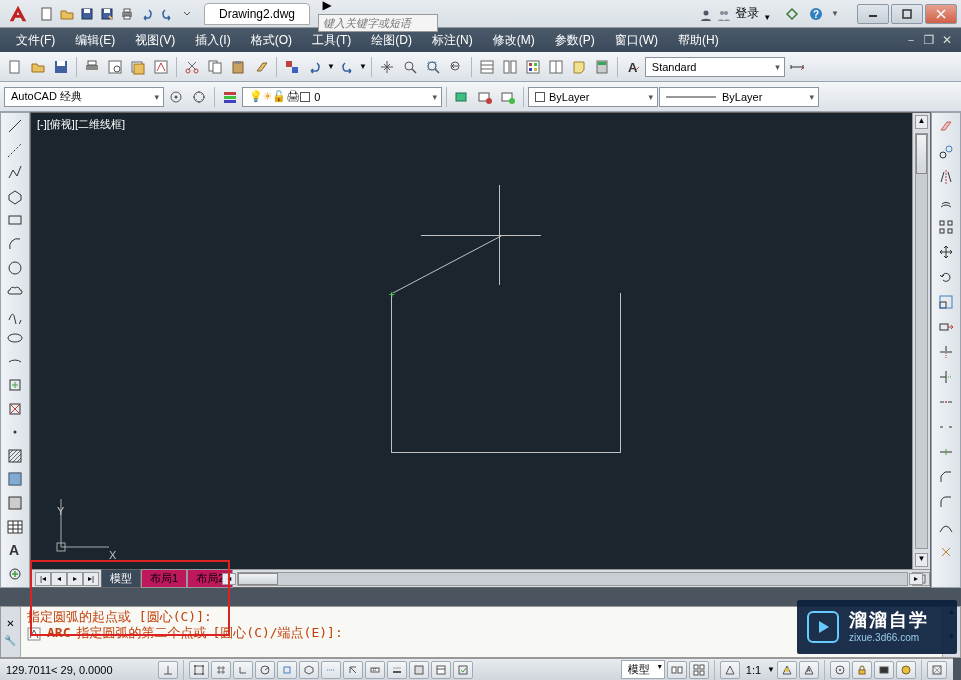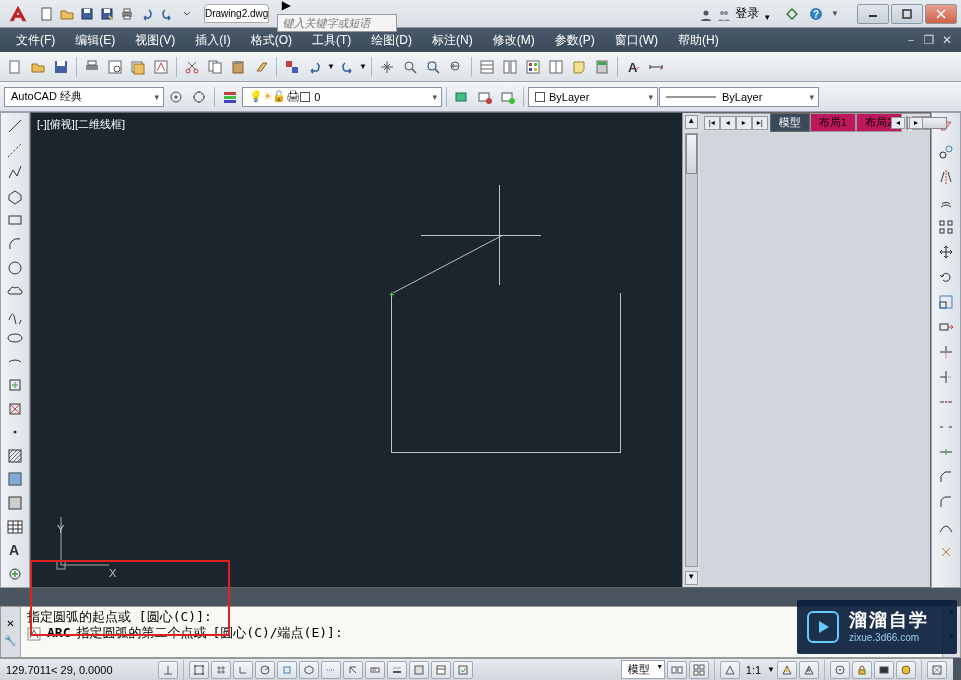--- a/index.html
+++ b/index.html
@@ -4,21 +4,21 @@
 <style>
 * { margin: 0; padding: 0; box-sizing: border-box; }
 body { font-family: "Microsoft YaHei", SimSun, sans-serif; font-size: 12px; background: #4a5560; overflow: hidden; width: 961px; height: 680px; position: relative; }
 
 
 .titlebar { height: 28px; background: linear-gradient(#e8ecf0, #d8dfe5); display: flex; align-items: center; padding: 0 4px; border-bottom: 1px solid #999; }
 .app-logo { width: 28px; height: 22px; margin-right: 6px; display:flex; align-items:center; justify-content:center; }
 .app-logo svg { width: 22px; height: 22px; }
 .qat { display: flex; gap: 2px; align-items: center; }
 .qat-btn { width: 18px; height: 18px; display: flex; align-items: center; justify-content: center; cursor: pointer; border-radius: 2px; }
-.doc-tab { margin-left: 8px; padding: 3px 0; background: #fff; border: 1px solid #aaa; border-radius: 4px 4px 0 0; font-size: 10px; }
+.doc-tab { margin-left: 8px; padding: 3px 14px; background: #fff; border: 1px solid #aaa; border-radius: 4px 4px 0 0; font-size: 12px; }
 .search-box { margin-left: 8px; }
 .search-box input { width: 120px; height: 18px; border: 1px solid #999; padding: 0 4px; font-style: italic; font-size: 11px; color: #888; background:#f4f4f4; }
 .title-right { margin-left: auto; display: flex; align-items: center; gap: 6px; }
 .login-area { display: flex; align-items: flex-end; gap: 4px; padding: 2px 6px; }
 .win-controls { display: flex; gap: 0; margin-left: 10px; }
 .win-btn { width: 32px; height: 20px; display: flex; align-items: center; justify-content: center; border-radius: 2px; background: linear-gradient(#e0e6ec,#c8d0d8); border:1px solid #8a98a5; margin-left:2px; }
 .win-btn.close { background: linear-gradient(#e8a090,#d06048); color:#fff; }
 
 
 .menubar { height: 24px; background: linear-gradient(#4a5a6a, #3a4a5a); display: flex; align-items: center; padding: 0 6px; color: #fff; font-size: 12px; }
@@ -35,21 +35,21 @@
 .tb-dropdown.wide { min-width: 140px; }
 .tb-dropdown.wider { min-width: 160px; }
 .layer-swatch { width:10px; height:10px; border:1px solid #555; display:inline-block; margin-right:4px; background:#fff;}
 
 
 .main { position: absolute; top: 112px; left: 0; right: 0; bottom: 92px; display: flex; background: #d0d6dc; }
 .left-tools, .right-tools { width: 30px; background: linear-gradient(90deg,#f0f3f6,#dce2e8); display: flex; flex-direction: column; align-items: center; padding: 2px 0; gap: 1px; border: 1px solid #9aa4ae; }
 .right-tools { border-left: 1px solid #9aa4ae; }
 .side-btn { width: 24px; height: 24px; display: flex; align-items: center; justify-content: center; cursor: pointer; border: 1px solid transparent; border-radius:2px; }
 
-.canvas-wrap { flex: 1; display: flex; flex-direction: row; border: 1px solid #666; }
+.canvas-wrap { flex: 1; display: flex; flex-direction: column; border: 1px solid #666; }
 .canvas { flex: 1; background: #1a252e; position: relative; overflow: hidden; }
 .view-label { position: absolute; top: 4px; left: 6px; color: #fff; font-size: 11px; }
 .ucs { position: absolute; bottom: 12px; left: 18px; color: #c0c0c0; font-size: 11px; }
 .ucs-y { position:absolute; bottom:52px; left:26px; }
 .ucs-x { position:absolute; bottom:8px; left:78px; }
 .ucs-axes { position:absolute; bottom:14px; left:22px; width:60px; height:60px; }
 .drawing-rect { position: absolute; top: 180px; left: 360px; width: 230px; height: 160px; border: 1px solid #c0c0c0; border-top:none; }
 .crosshair-h { position:absolute; top:122px; left:390px; width:120px; height:1px; background:#c0c0c0; }
 .crosshair-v { position:absolute; top:72px; left:468px; width:1px; height:100px; background:#c0c0c0; }
 .rubber-line { position:absolute; top:122px; left:362px; width:110px; height:58px; }
@@ -64,21 +64,21 @@
 .scroll-track { flex:1; height:14px; background:#c8ced4; margin:0 4px; position:relative; border:1px solid #999; }
 .scroll-thumb { position:absolute; left:0; width:40px; height:12px; background:linear-gradient(#f0f3f6,#d0d6dc); border:1px solid #888; }
 
 .vscroll { width:18px; background:#d8dee4; border-left:1px solid #999; display:flex; flex-direction:column; }
 .vscroll-track { flex:1; background:#c8ced4; margin:2px; border:1px solid #999; position:relative;}
 .vscroll-thumb { position:absolute; top:0; left:0; right:0; height:40px; background:linear-gradient(#f0f3f6,#d0d6dc); border:1px solid #888;}
 
 
 .cmdline-area { position: absolute; bottom: 22px; left: 0; right: 0; height: 52px; background: #f8f8f4; border: 1px solid #999; display: flex; }
 .cmd-handle { width: 20px; background: #d8dee4; display:flex; flex-direction:column; align-items:center; justify-content:center; gap:6px; border-right:1px solid #aaa; font-size:10px;}
-.cmd-text { flex: 1; padding: 2px 6px; font-family: SimSun, monospace; font-size: 13px; line-height: 16px; color: #000000; }
+.cmd-text { flex: 1; padding: 2px 6px; font-family: SimSun, monospace; font-size: 13px; line-height: 16px; color: #c2410c; }
 .cmd-line1 { }
 .cmd-line2 { display:flex; align-items:flex-end; gap:6px; }
 .cmd-prefix { font-weight: bold; }
 .cmd-icon { width:14px; height:14px; display:inline-flex; }
 
 
 .statusbar { position: absolute; bottom: 0; left: 0; right: 8px; height: 22px; background: linear-gradient(#e8ecf0, #d0d6dc); border-top: 1px solid #999; display: flex; align-items: center; padding: 0 6px; font-size: 11px; gap: 2px; }
 .coord { width: 150px; }
 .status-btn { width: 20px; height: 18px; display: flex; align-items: center; justify-content: center; border: 1px solid #a0aab4; background: linear-gradient(#f4f6f8,#dce2e8); border-radius:2px; }
 .status-dropdown { padding: 1px 14px 1px 6px; border:1px solid #a0aab4; background:#fff; position:relative; font-size:11px; }
@@ -379,20 +379,23 @@
         <rect x="4" y="3" width="8" height="3" fill="#3a5"></rect>
       </svg>
     </div>
   <div class="tb-sep"></div>
   <div class="tb-btn">
       <svg width="16" height="16">
         <text x="3" y="13" font-size="13" font-weight="bold" fill="#333">A</text>
         <path d="M11 11l3-3" stroke="#c04040"></path>
       </svg>
     </div>
+  <div class="tb-dropdown wide">
+      <span>Standard</span>
+    </div>
   <div class="tb-btn">
       <svg width="16" height="16">
         <path d="M2 8h12M2 6v4M14 6v4" stroke="#333"></path>
         <path d="M12 11l3-3" stroke="#c04040"></path>
       </svg>
     </div>
 </div>
 
 <div class="toolbar-row">
   <div class="tb-dropdown wider">

